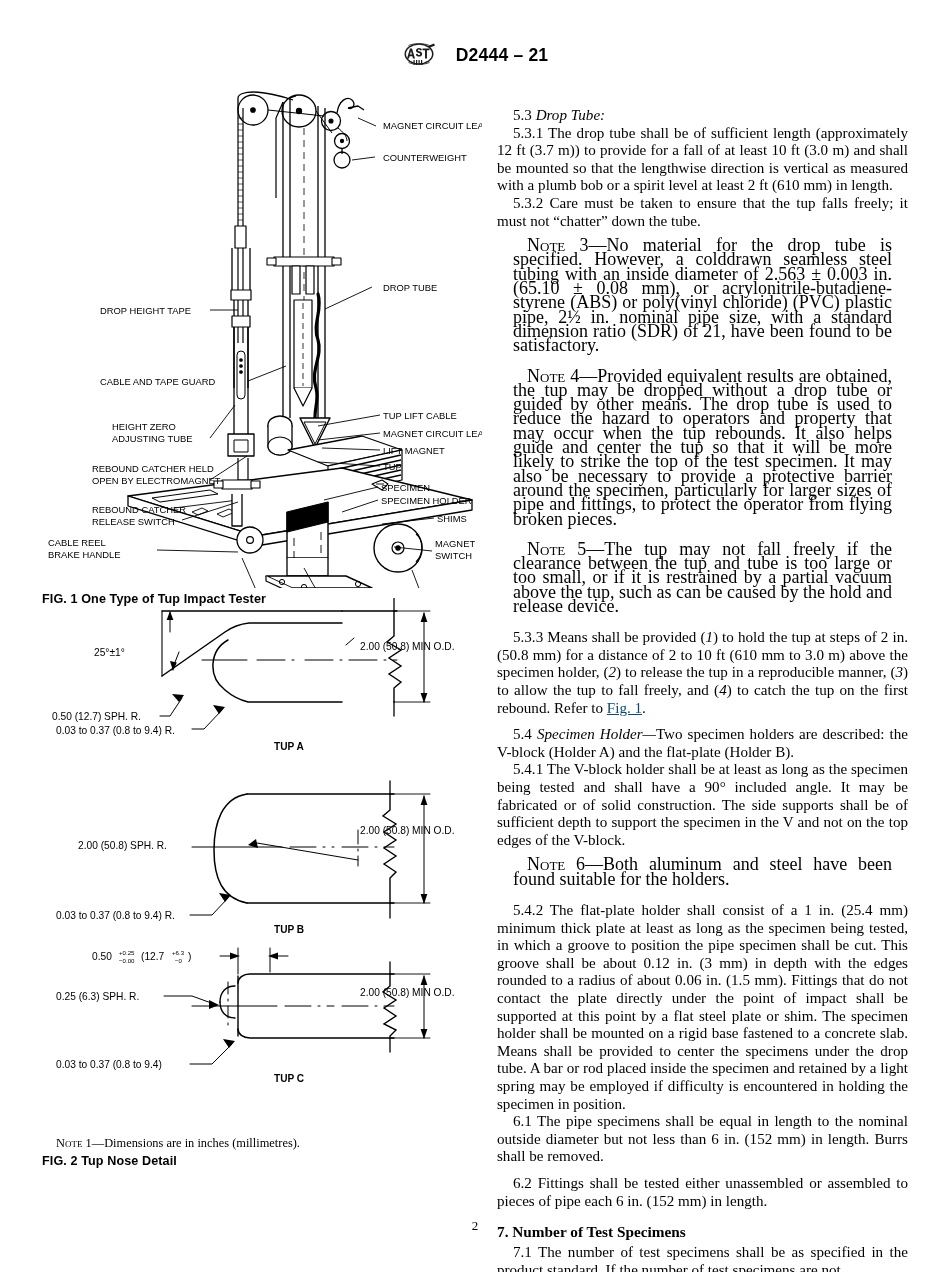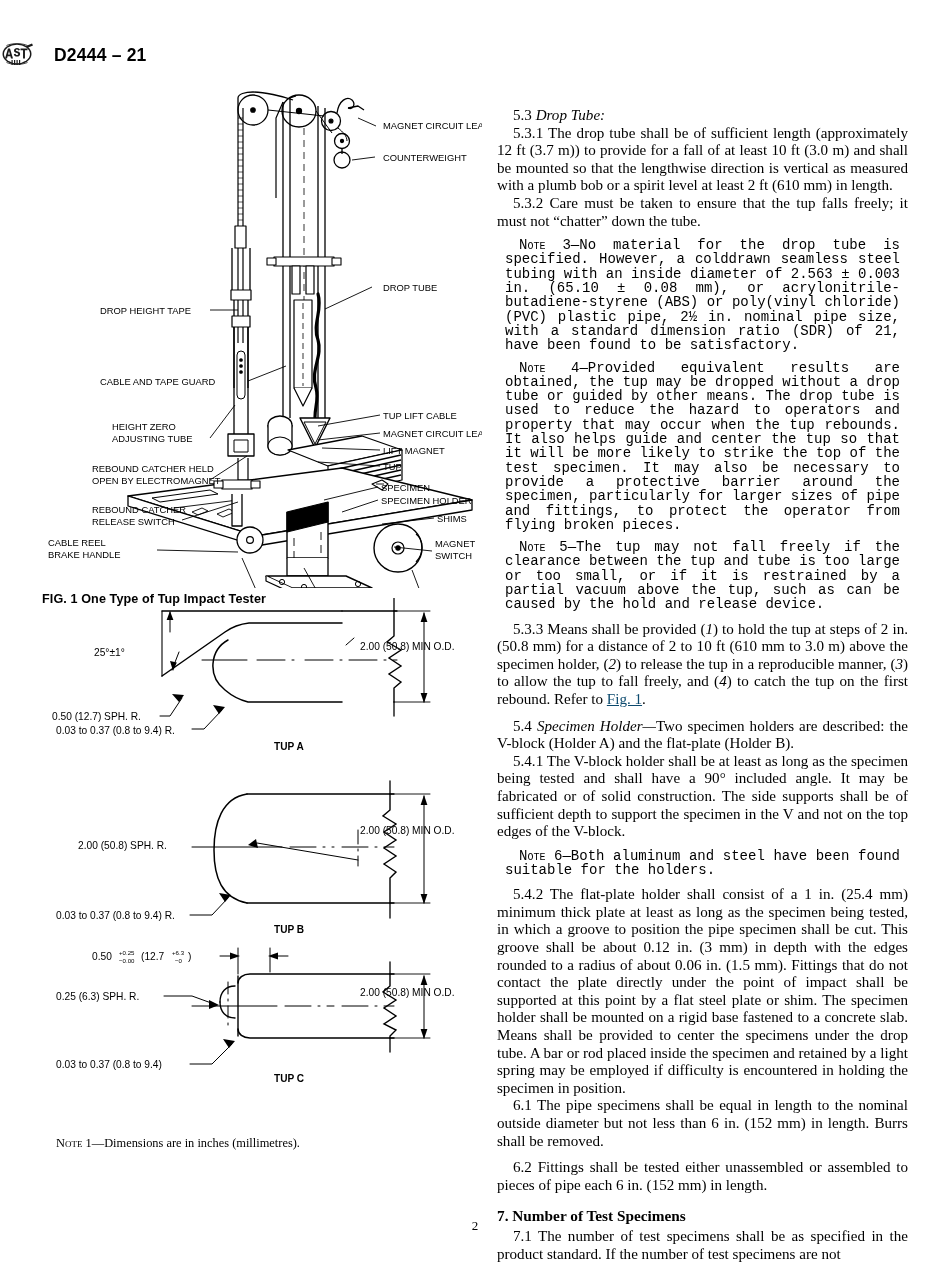--- a/index.html
+++ b/index.html
@@ -9,21 +9,21 @@
     background:#ffffff;
     font-family:"Liberation Serif", serif;
     color:#000;
     position:relative;
     overflow:hidden;
   }
 
   
   #header {
     position:absolute; top:42px; left:0; width:950px;
-    display:flex; align-items:center; gap:20px;
+    display:flex; align-items:center; justify-content:center; gap:20px;
   }
   #astm-logo { width:34px; height:26px; display:block; }
   #std-designation {
     font-family:"Liberation Sans", sans-serif;
     font-weight:bold; font-size:17.5px; letter-spacing:.2px;
   }
 
   
   #left-col  { position:absolute; left:42px;  top:88px; width:440px; }
   #right-col { position:absolute; left:497px; top:107px; width:411px; }
@@ -31,24 +31,23 @@
   
   .para {
     font-size:15.1px; line-height:17.6px;
     text-align:justify; text-justify:inter-word;
     margin:0 0 0 0; text-indent:16px;
     hyphens:auto;
   }
   .para + .para { margin-top:0; }
   .para.gap { margin-top:9px; }
   .note {
-    font-size:14px; line-height:14.3px;
+    font-size:18px; line-height:14.3px;
     text-align:justify; text-indent:14px;
-    margin:8px;
-    font-family:Liberation Mono, monospace;
+    margin:16px;
   }
   .note.gap { margin-top:8px; }
   .note-lbl { font-variant:small-caps; }
   .sec-head {
     font-family:"Liberation Serif", serif;
     font-weight:bold; font-size:15.3px;
     margin:13px 0 3px 0; text-indent:0;
   }
   .ital { font-style:italic; }
   .xref { color:#0c4a6e;text-decoration:underline; }
@@ -450,20 +449,21 @@
       <text class="dim-sup" x="133" y="365">−0</text>
       <text class="dim" x="146" y="362">)</text>
 
       <text class="dim" x="14" y="402">0.25 (6.3) SPH. R.</text>
       <text class="dim" x="14" y="470">0.03 to 0.37 (0.8 to 9.4)</text>
       <text class="dim" x="318" y="398">2.00 (50.8) MIN O.D.</text>
       <text class="lbl-b" x="232" y="484">TUP C</text>
     </svg>
 
     <div class="note-fig"><span class="note-lbl">Note 1</span><span>—Dimensions are in inches (millimetres).</span></div>
+    <div class="fig-cap">FIG. 2 Tup Nose Detail</div>
   </div>
 </div>
 
 <div id="right-col">
 
   <p class="para"><span>5.3 </span><span class="ital">Drop Tube:</span></p>
 
   <p class="para">5.3.1 The drop tube shall be of sufficient length (approximately 12 ft (3.7 m)) to provide for a fall of at least 10 ft (3.0 m) and shall be mounted so that the lengthwise direction is vertical as measured with a plumb bob or a spirit level at least 2 ft (610 mm) in length.</p>
   <p class="para">5.3.2 Care must be taken to ensure that the tup falls freely; it must not “chatter” down the tube.</p>
 

